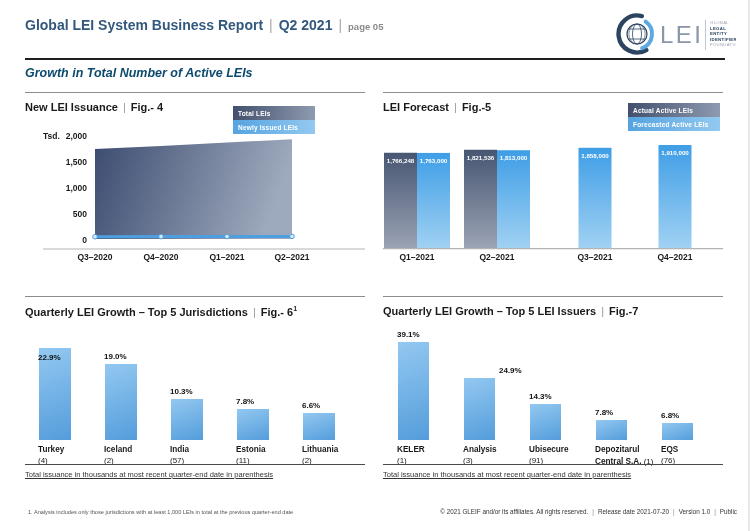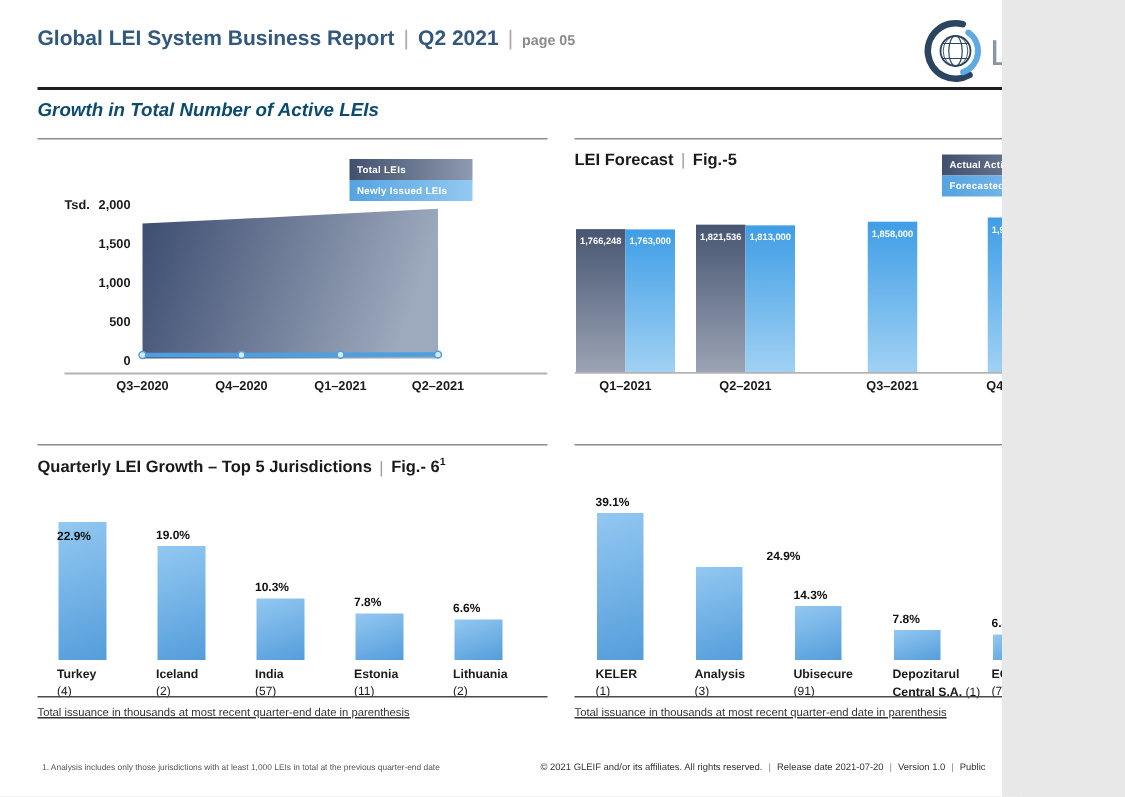--- a/index.html
+++ b/index.html
@@ -1,16 +1,16 @@
 <!DOCTYPE html>
 <html><head>
 <meta charset="utf-8">
 <style>
   html,body{margin:0;padding:0;background:#e8e8e8;}
-  .page{position:relative;width:668px;height:531px;background:#fff;overflow:hidden;
+  .page{position:relative;width:748px;height:531px;background:#fff;overflow:hidden;
         font-family:"Liberation Sans",sans-serif;-webkit-font-smoothing:antialiased;}
   svg{font-family:"Liberation Sans",sans-serif;}
 
   
   .header-title{position:absolute;left:25px;top:17px;font-size:14px;font-weight:bold;color:#33587D;white-space:nowrap;}
   .hsep{color:#A9A9A9;font-weight:normal;margin:0 6px;}
   .hpage{font-size:9.5px;color:#8A8A8A;font-weight:bold;}
   .logo{position:absolute;left:616px;top:12px;width:120px;height:45px;}
   .logo-lei{font-size:24px;fill:#8A96A8;letter-spacing:2.5px;}
   .tg{font-size:4.3px;fill:#9AA5B1;letter-spacing:.3px;}
@@ -102,20 +102,23 @@
       <text class="tb" x="94" y="23">ENTITY</text>
       <text class="tb" x="94" y="28.5">IDENTIFIER</text>
       <text class="tg" x="94" y="34">FOUNDATION</text>
     </svg>
   </div>
 
   <div class="section-rule"></div>
   <div class="section-title">Growth in Total Number of Active LEIs</div>
 
   <div class="panel" id="p4">
+    <div class="ptitle">
+      <span>New LEI Issuance</span><span class="psep">|</span><span>Fig.- 4</span>
+    </div>
     <div class="legend">
       <div class="lg-row lg-dark">Total LEIs</div>
       <div class="lg-row lg-light">Newly Issued LEIs</div>
     </div>
     <div class="chart-host" id="c4"><svg width="340" height="172" viewBox="0 0 340 172">
           <text x="18" y="46" class="tick">Tsd.</text>
           <text x="62" y="46" class="tick" text-anchor="end">2,000</text>
           <text x="62" y="72" class="tick" text-anchor="end">1,500</text>
           <text x="62" y="98" class="tick" text-anchor="end">1,000</text>
           <text x="62" y="124" class="tick" text-anchor="end">500</text>
@@ -182,26 +185,29 @@
         <div class="clabel" style="left: 211px; top: 147px;"><span class="b">Estonia</span><br><span>(11)</span></div>
         <div class="gbar" style="left: 278px; top: 116.485px; width: 32px; height: 26.5153px;"></div>
         <div class="vlabel" style="left: 277px; top: 104.485px;">6.6%</div>
         <div class="clabel" style="left: 277px; top: 147px;"><span class="b">Lithuania</span><br><span>(2)</span></div>
       </div>
     <div class="note-rule"></div>
     <div class="note">Total issuance in thousands at most recent quarter-end date in parenthesis</div>
   </div>
 
   <div class="panel" id="p7">
+    <div class="ptitle">
+      <span>Quarterly LEI Growth – Top 5 LEI Issuers</span><span class="psep">|</span><span>Fig.-7</span>
+    </div>
     <div class="bars-host" id="c7">
         <div class="gbar" style="left: 15px; top: 45px; width: 31px; height: 98px;"></div>
         <div class="vlabel" style="left: 14px; top: 33px;">39.1%</div>
         <div class="clabel" style="left: 14px; top: 147px;"><span class="b">KELER</span><br><span>(1)</span></div>
         <div class="gbar" style="left: 81px; top: 80.5908px; width: 31px; height: 62.4092px;"></div>
-        <div class="vlabel" style="left: 96px; top: 68.5908px; padding-left: 32px;">24.9%</div>
+        <div class="vlabel" style="left: 84px; top: 68.5908px; padding-left: 32px;">24.9%</div>
         <div class="clabel" style="left: 80px; top: 147px;"><span class="b">Analysis</span><br><span>(3)</span></div>
         <div class="gbar" style="left: 147px; top: 107.159px; width: 31px; height: 35.8414px;"></div>
         <div class="vlabel" style="left: 146px; top: 95.1586px;">14.3%</div>
         <div class="clabel" style="left: 146px; top: 147px;"><span class="b">Ubisecure</span><br><span>(91)</span></div>
         <div class="gbar" style="left: 213px; top: 123.45px; width: 31px; height: 19.5499px;"></div>
         <div class="vlabel" style="left: 212px; top: 111.45px;">7.8%</div>
         <div class="clabel" style="left: 212px; top: 147px;"><span class="b">Depozitarul</span><br><span class="b">Central S.A.</span><span> (1)</span></div>
         <div class="gbar" style="left: 279px; top: 125.957px; width: 31px; height: 17.0435px;"></div>
         <div class="vlabel" style="left: 278px; top: 113.957px; text-align: right;">6.8%</div>
         <div class="clabel" style="left: 278px; top: 147px;"><span class="b">EQS</span><br><span>(76)</span></div>

